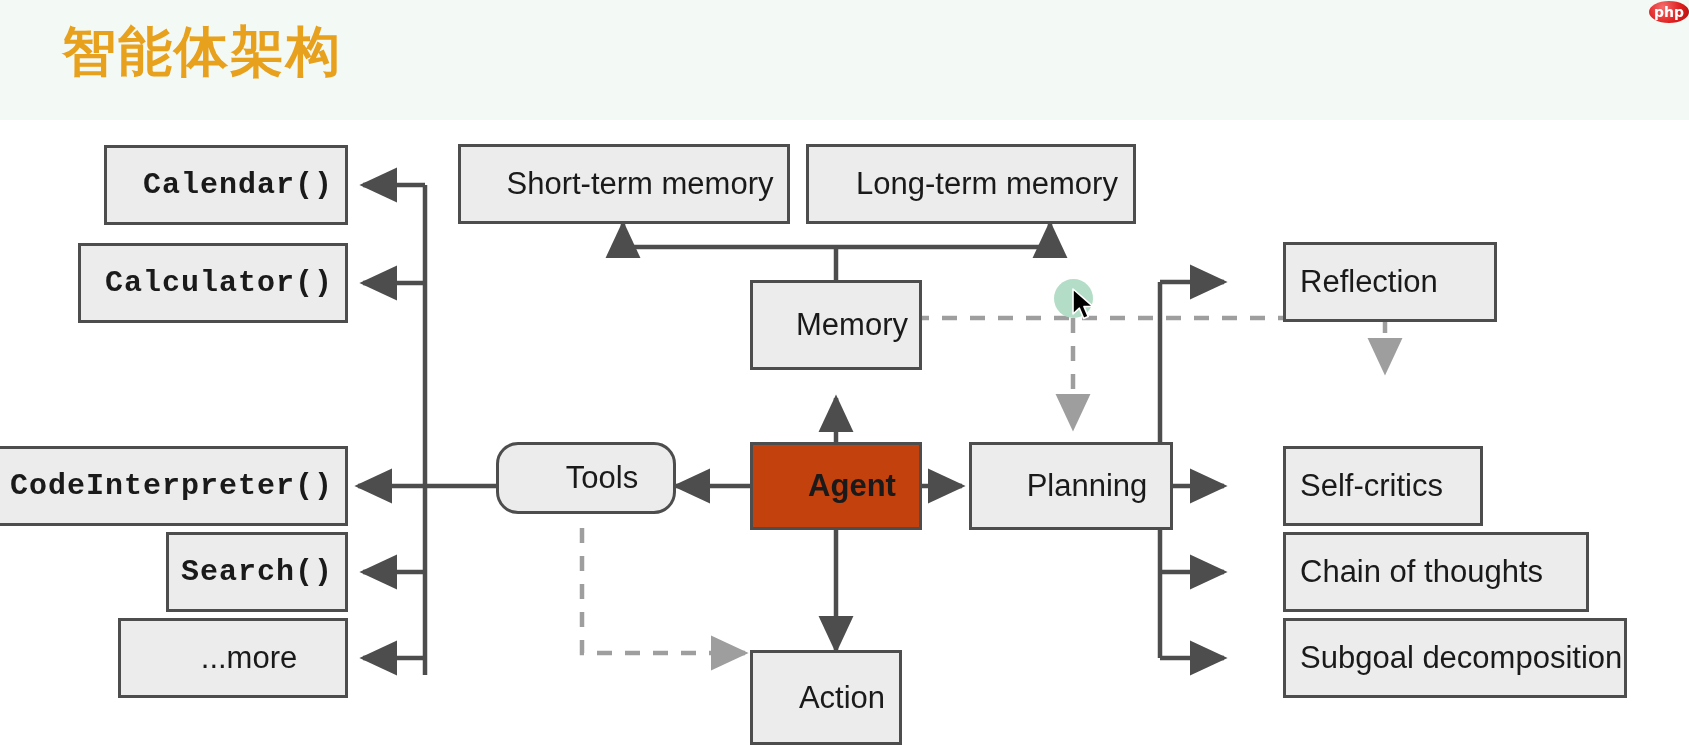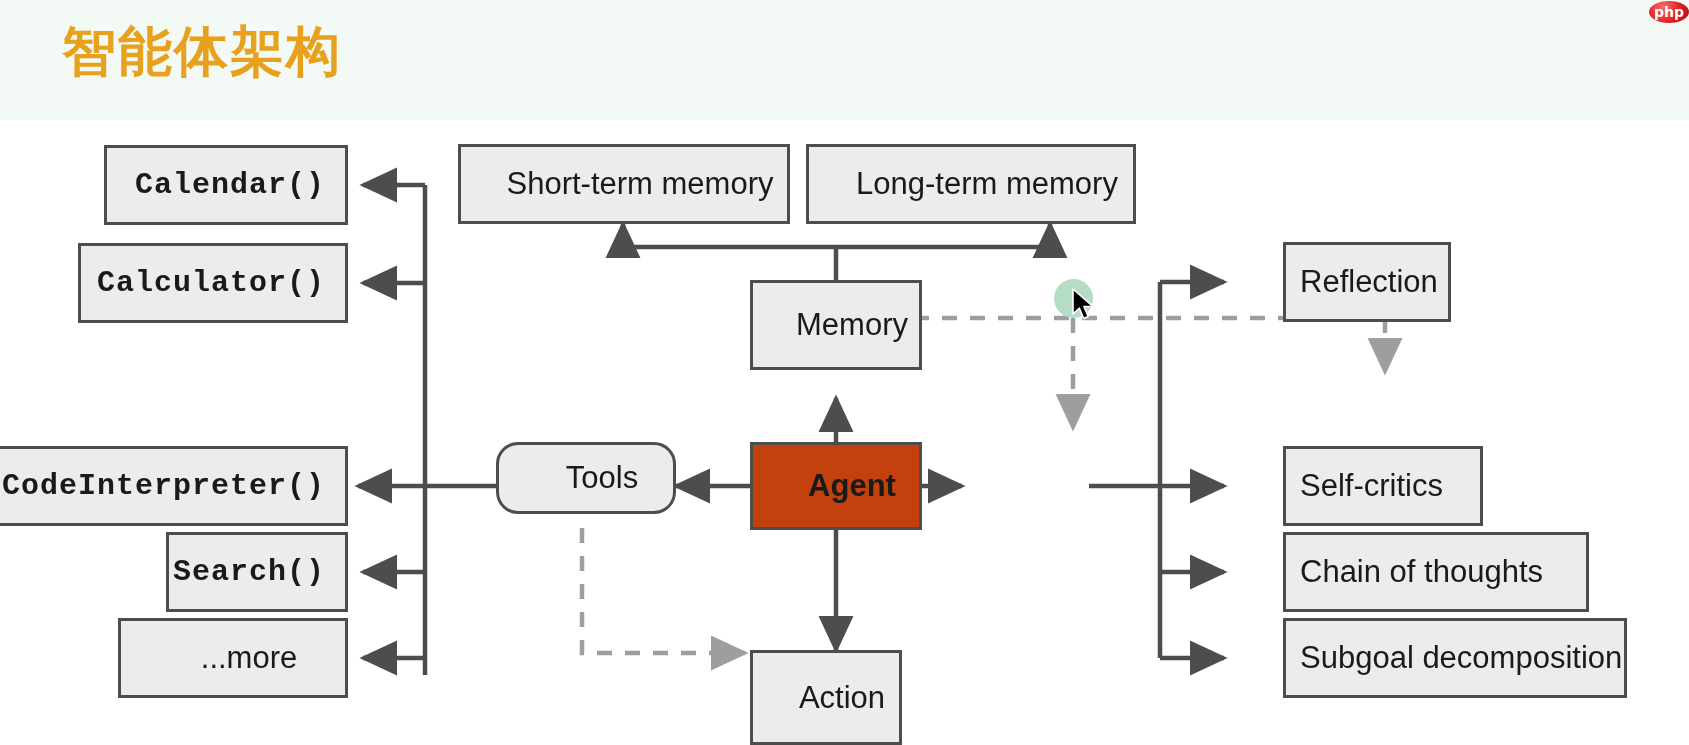--- a/index.html
+++ b/index.html
@@ -100,21 +100,21 @@
     display: flex;
     align-items: center;
     color: #1a1a1a;
     font-size: 31px;
     font-family: "Liberation Sans", sans-serif;
     white-space: nowrap;
     z-index: 3;
   }
   .node.center { justify-content: center; padding-left: 32px; }
   .node.leftpad { padding-left: 14px; }
-  .node.rightpad { justify-content: flex-end; padding-right: 20px; align-items: center; }
+  .node.rightpad { justify-content: flex-end; padding-right: 12px; align-items: center; }
   .node.mono {
     font-family: "Liberation Mono", monospace;
     font-weight: bold;
     font-size: 30px;
     letter-spacing: 1px;
   }
   .node.agent {
     background: #c2410c;
     font-weight: bold;
   }
@@ -213,20 +213,23 @@
   </div>
 
   <div class="node center" style="left:496px; top:322px; width:180px; height:72px;border-radius:22px;">
     <span>Tools</span>
   </div>
 
   <div class="node center agent" style="left:750px; top:322px; width:172px; height:88px;">
     <span>Agent</span>
   </div>
 
+  <div class="node center" style="left:969px; top:322px; width:204px; height:88px;">
+    <span>Planning</span>
+  </div>
 
   <div class="node center" style="left:750px; top:530px; width:152px; height:95px;">
     <span>Action</span>
   </div>
 
   <div class="node mono rightpad" style="left:104px; top:25px; width:244px; height:80px;">
     <span>Calendar()</span>
   </div>
 
   <div class="node mono rightpad" style="left:78px; top:123px; width:270px; height:80px;">
@@ -238,21 +241,21 @@
   </div>
 
   <div class="node mono rightpad" style="left:166px; top:412px; width:182px; height:80px;">
     <span>Search()</span>
   </div>
 
   <div class="node center" style="left:118px; top:498px; width:230px; height:80px;">
     <span>...more</span>
   </div>
 
-  <div class="node leftpad" style="left:1283px; top:122px; width:168px; height:80px;text-align:center;">
+  <div class="node leftpad" style="left:1283px; top:122px; width:214px; height:80px;text-align:center;">
     <span>Reflection</span>
   </div>
 
   <div class="node leftpad" style="left:1283px; top:326px; width:200px; height:80px;">
     <span>Self-critics</span>
   </div>
 
   <div class="node leftpad" style="left:1283px; top:412px; width:306px; height:80px;">
     <span>Chain of thoughts</span>
   </div>

